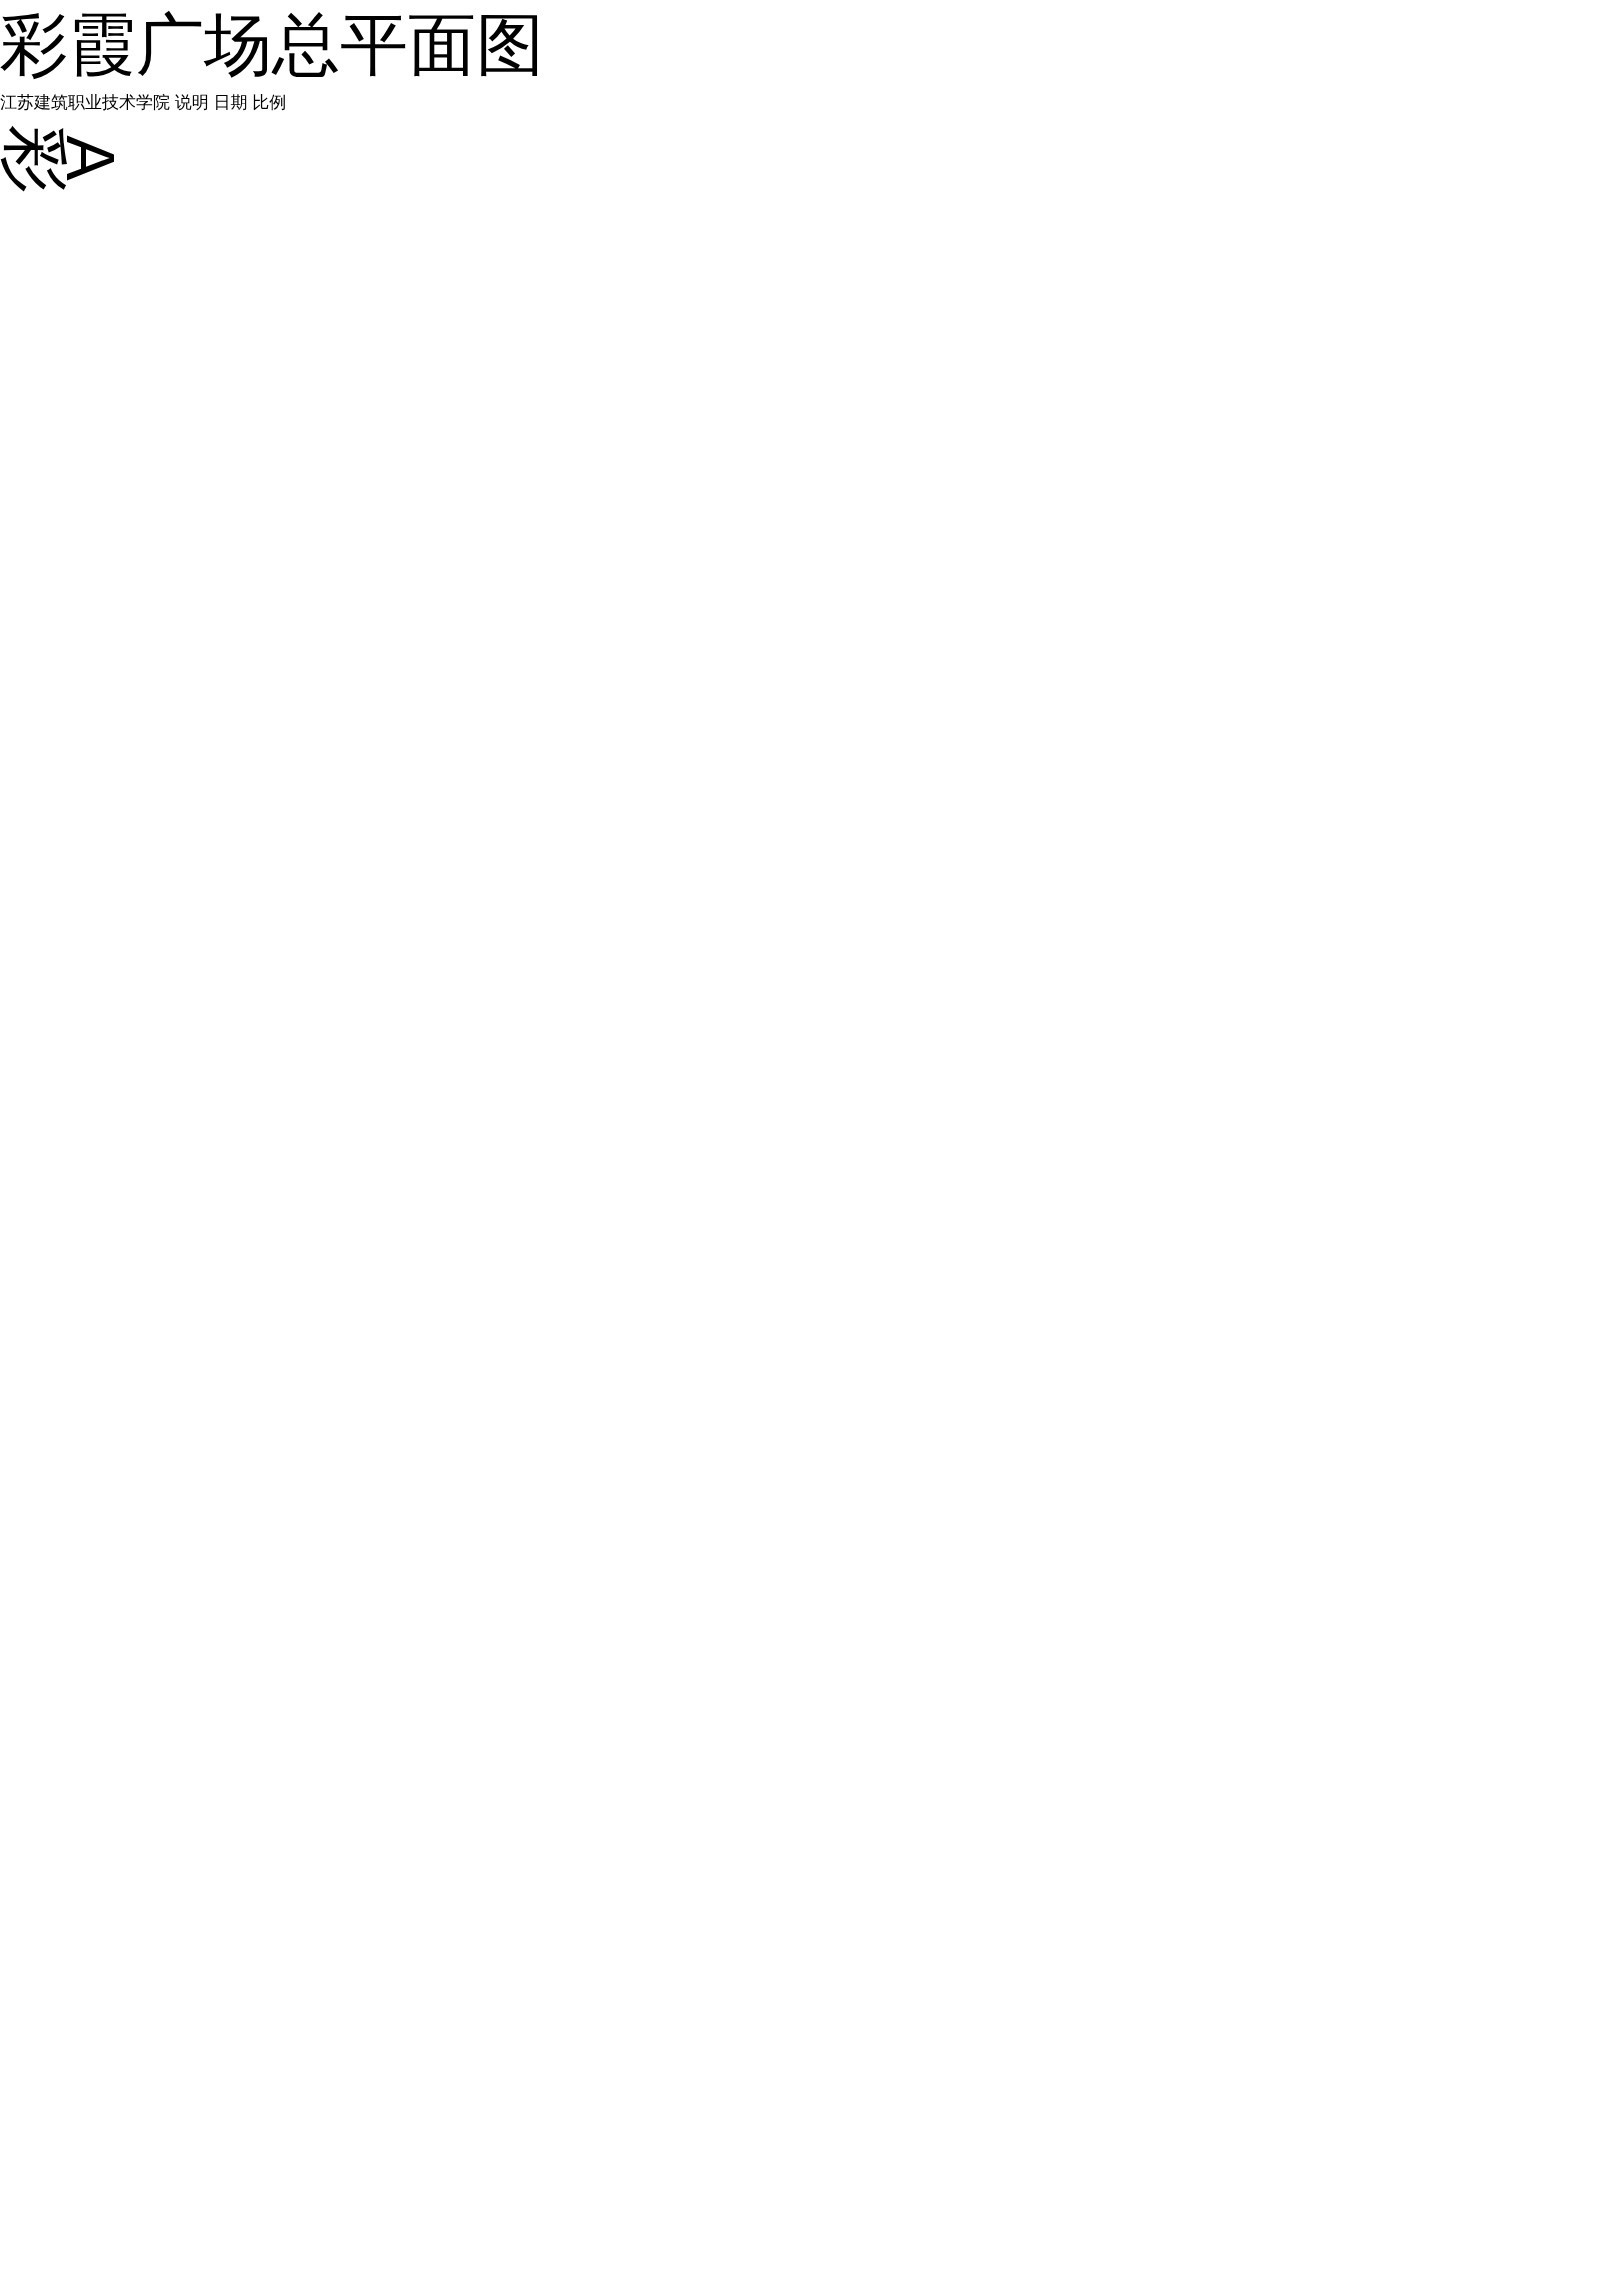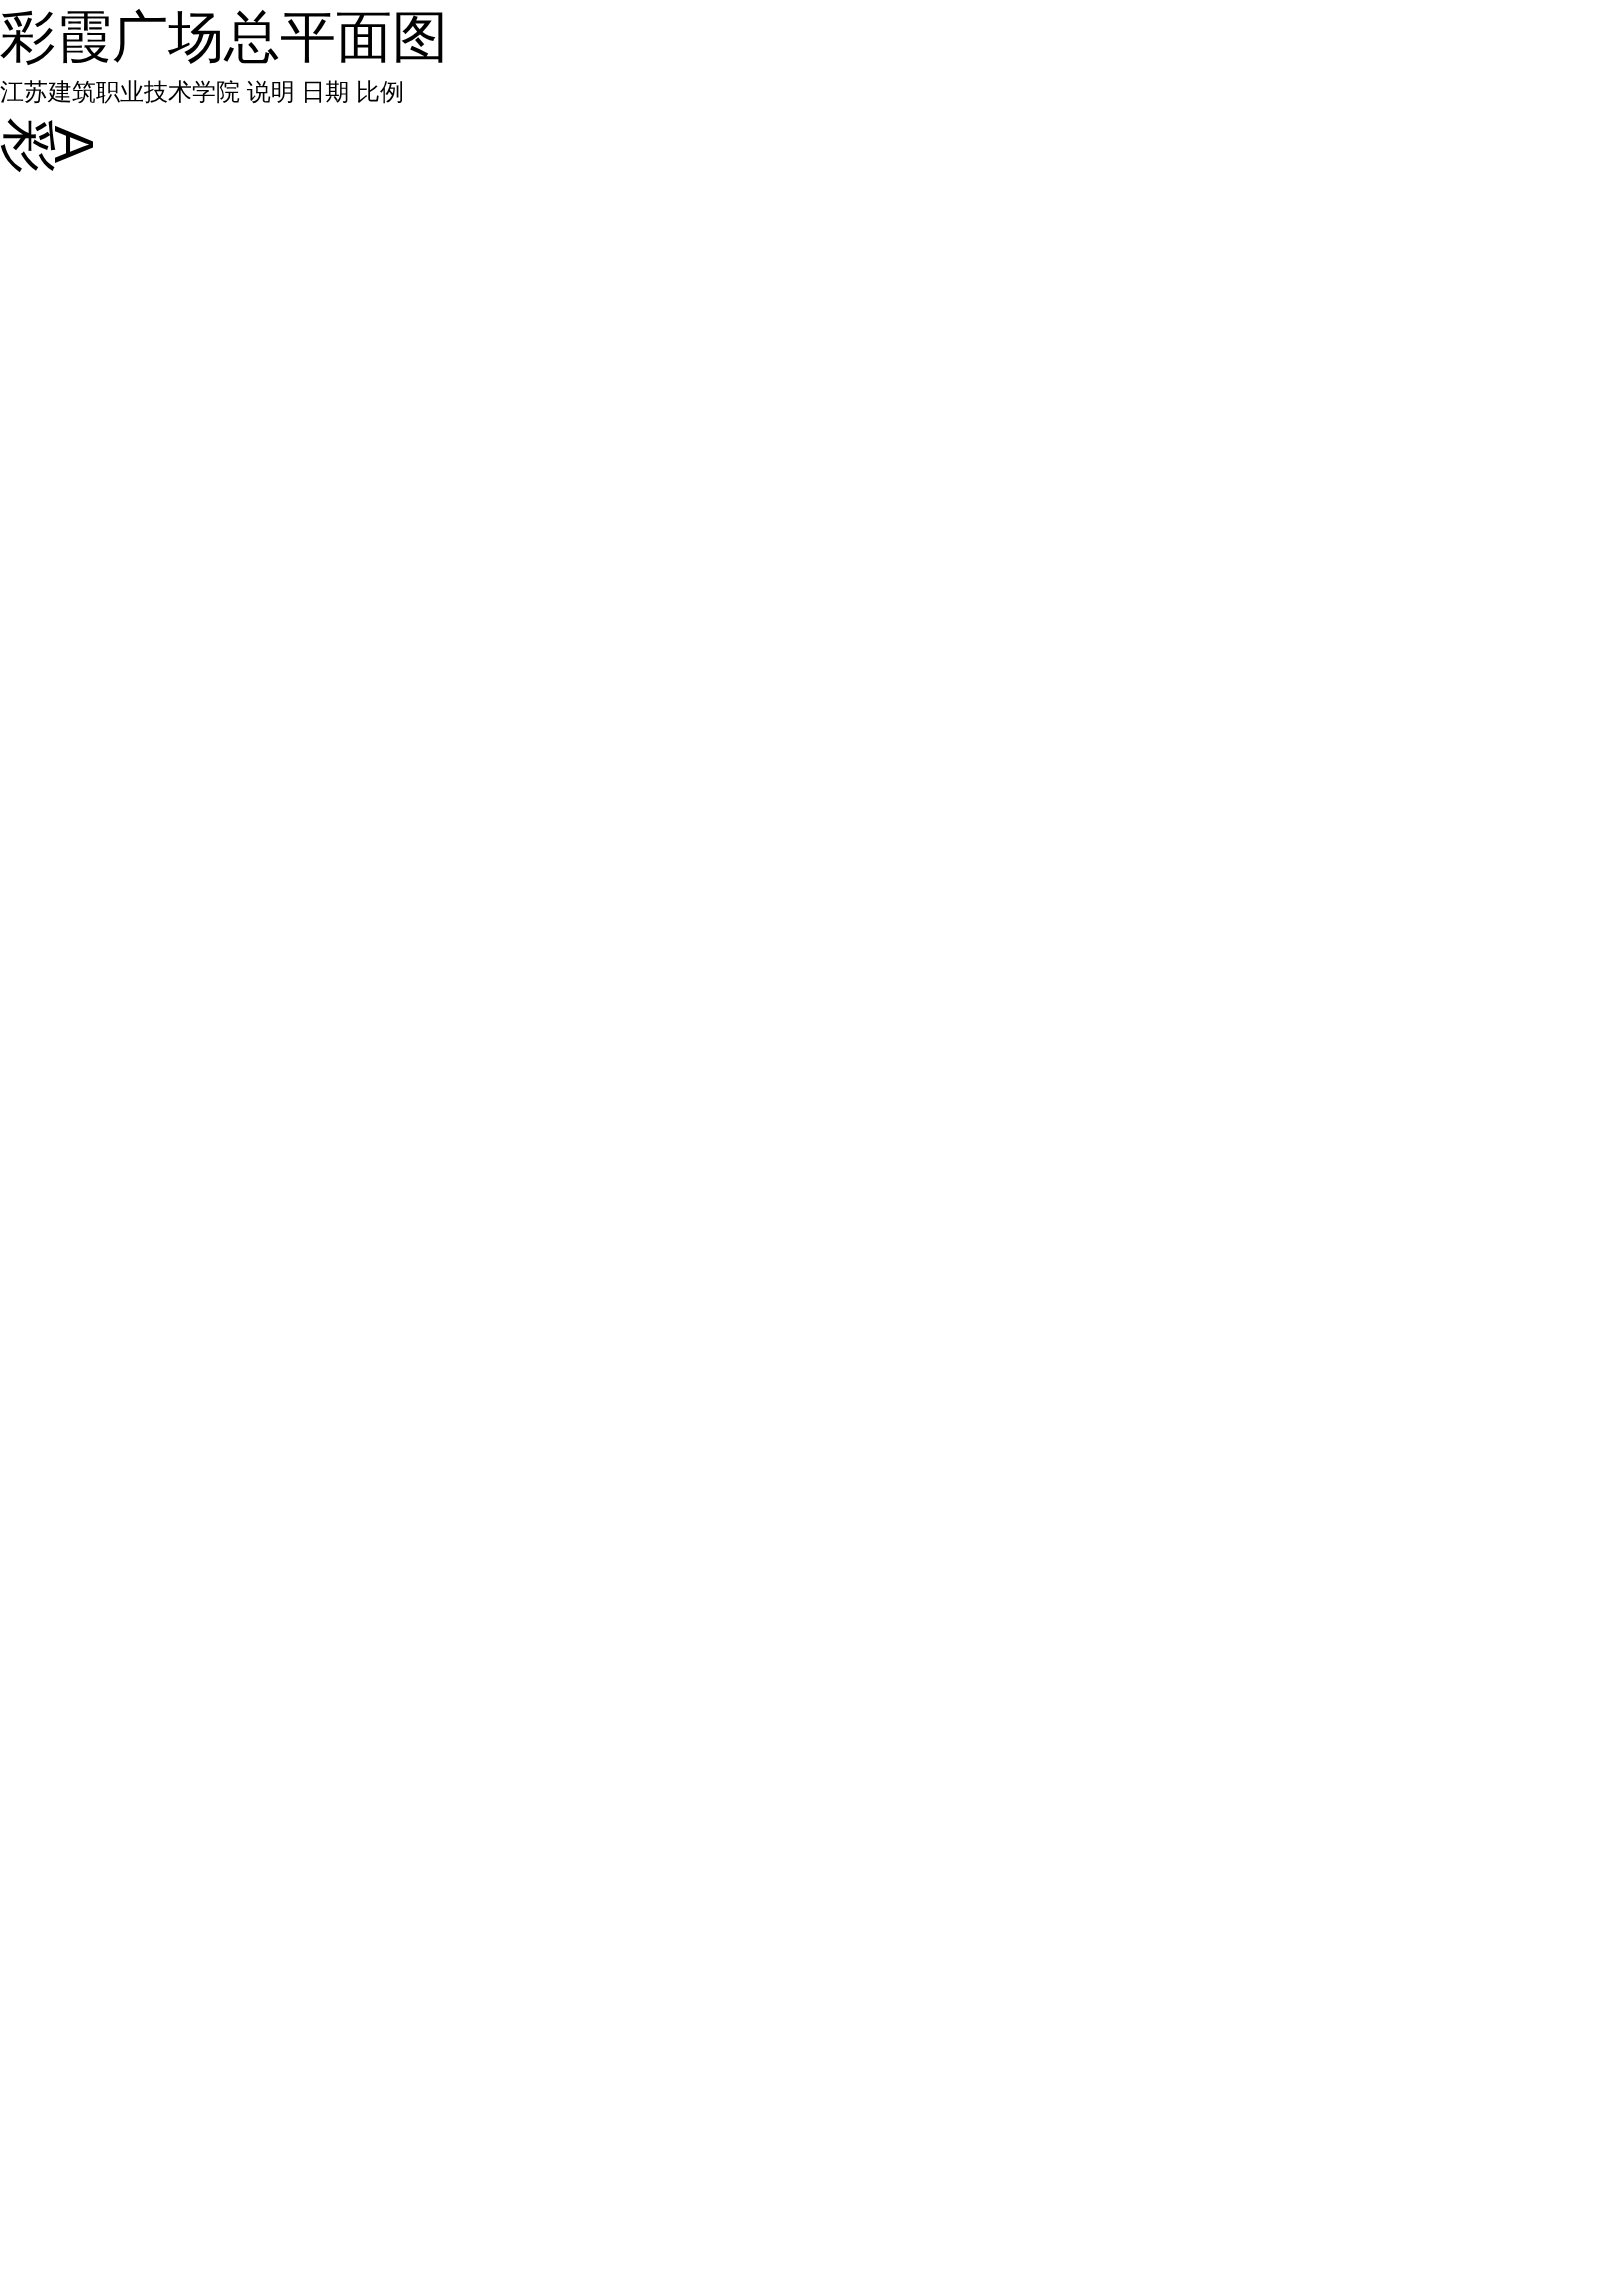--- a/index.html
+++ b/index.html
@@ -1,13 +1,13 @@
 <!DOCTYPE html>
 <html style="font-size:7.4px"><head><meta charset="utf-8"><style>
 body{margin:0;font-family:"Liberation Sans",sans-serif}
-.a{font-size:56px}.b{font-size:24px}
+.a{font-size:68px}.b{font-size:17px}
 .r{display:inline-block;transform:rotate(90deg)}
 </style></head><body>
 
 <div class="a">彩霞广场总平面图</div>
 <div class="b">江苏建筑职业技术学院 说明 日期 比例</div>
 <div class="a"><span class="r">彩</span><span class="r">A</span></div>
 
 
 </body></html>

